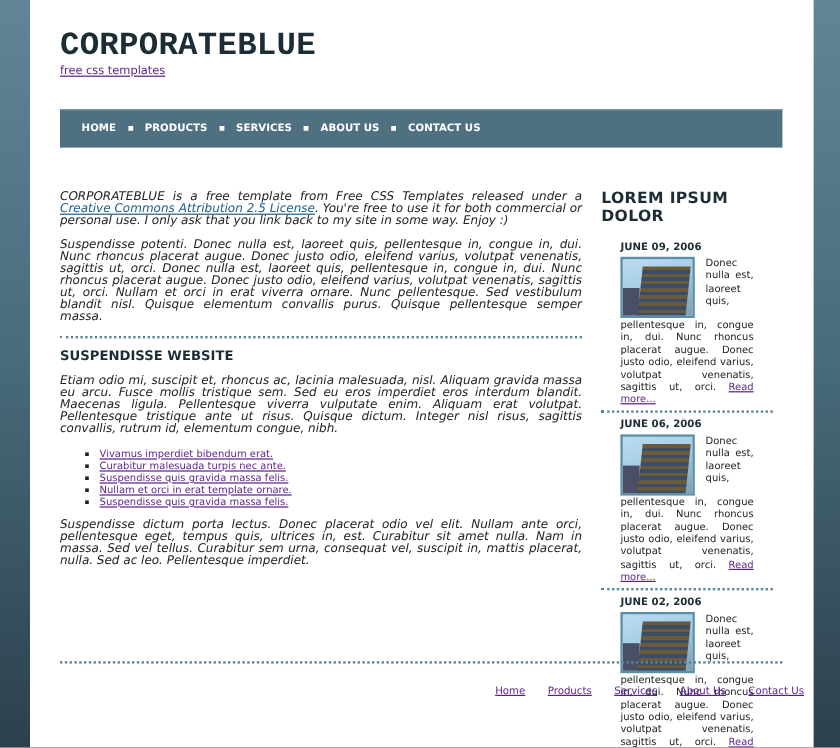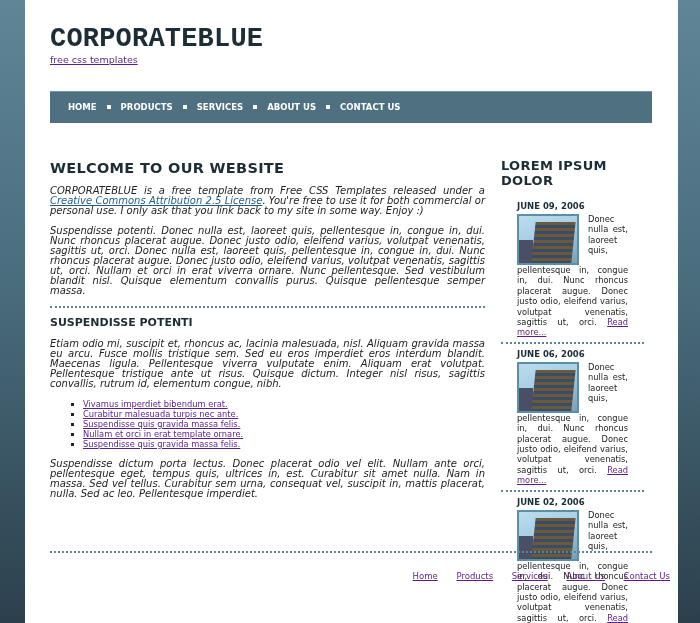--- a/index.html
+++ b/index.html
@@ -101,25 +101,24 @@
       <li>
           <span class="sep"></span>
         </li>
       <li>
           <a href="#">CONTACT US</a>
         </li>
     </ul>
   </div>
 
   <div id="content">
-    <h2>WELCOME TO OUR WEBSITE</h2>
     <p><span>CORPORATEBLUE is a free template from Free CSS Templates released under a </span><a href="#">Creative Commons Attribution 2.5 License</a><span>. You're free to use it for both commercial or personal use. I only ask that you link back to my site in some way. Enjoy :)</span></p>
     <p>Suspendisse potenti. Donec nulla est, laoreet quis, pellentesque in, congue in, dui. Nunc rhoncus placerat augue. Donec justo odio, eleifend varius, volutpat venenatis, sagittis ut, orci. Donec nulla est, laoreet quis, pellentesque in, congue in, dui. Nunc rhoncus placerat augue. Donec justo odio, eleifend varius, volutpat venenatis, sagittis ut, orci. Nullam et orci in erat viverra ornare. Nunc pellentesque. Sed vestibulum blandit nisl. Quisque elementum convallis purus. Quisque pellentesque semper massa.</p>
     <div class="dotted"></div>
-    <h3>SUSPENDISSE POTENTI</h3>
+    <h3>SUSPENDISSE WEBSITE</h3>
     <p>Etiam odio mi, suscipit et, rhoncus ac, lacinia malesuada, nisl. Aliquam gravida massa eu arcu. Fusce mollis tristique sem. Sed eu eros imperdiet eros interdum blandit. Maecenas ligula. Pellentesque viverra vulputate enim. Aliquam erat volutpat. Pellentesque tristique ante ut risus. Quisque dictum. Integer nisl risus, sagittis convallis, rutrum id, elementum congue, nibh.</p>
     <ul>
       <li><a href="#">Vivamus imperdiet bibendum erat.</a></li>
       <li><a href="#">Curabitur malesuada turpis nec ante.</a></li>
       <li><a href="#">Suspendisse quis gravida massa felis.</a></li>
       <li><a href="#">Nullam et orci in erat template ornare.</a></li>
       <li><a href="#">Suspendisse quis gravida massa felis.</a></li>
     </ul>
     <p>Suspendisse dictum porta lectus. Donec placerat odio vel elit. Nullam ante orci, pellentesque eget, tempus quis, ultrices in, est. Curabitur sit amet nulla. Nam in massa. Sed vel tellus. Curabitur sem urna, consequat vel, suscipit in, mattis placerat, nulla. Sed ac leo. Pellentesque imperdiet.</p>
   </div>

